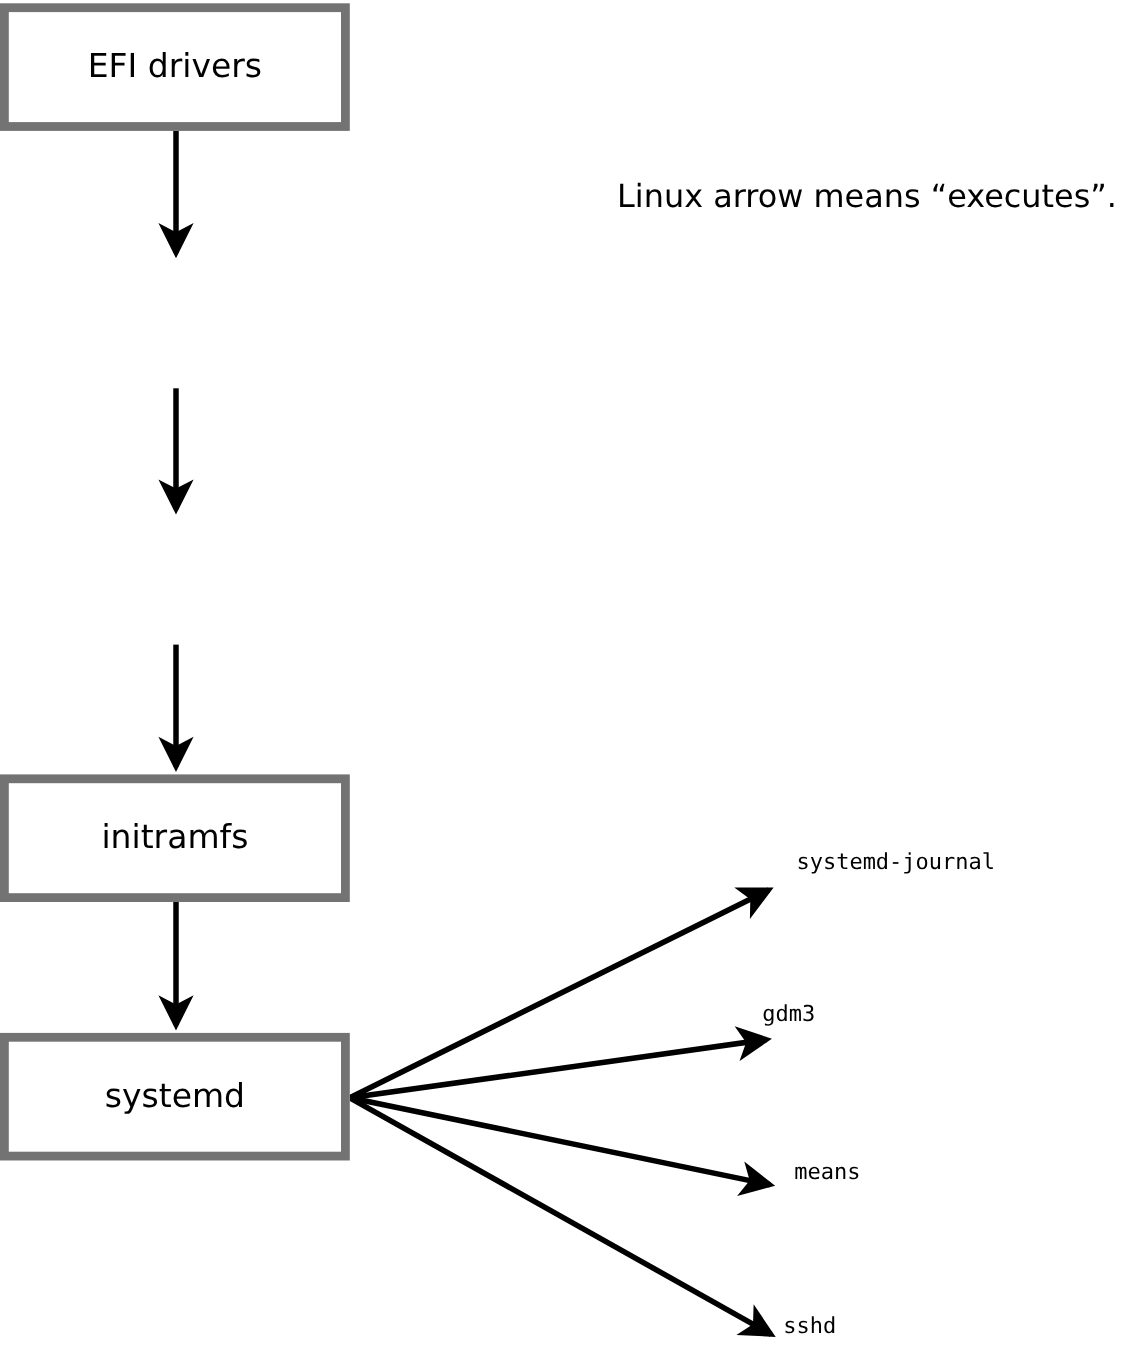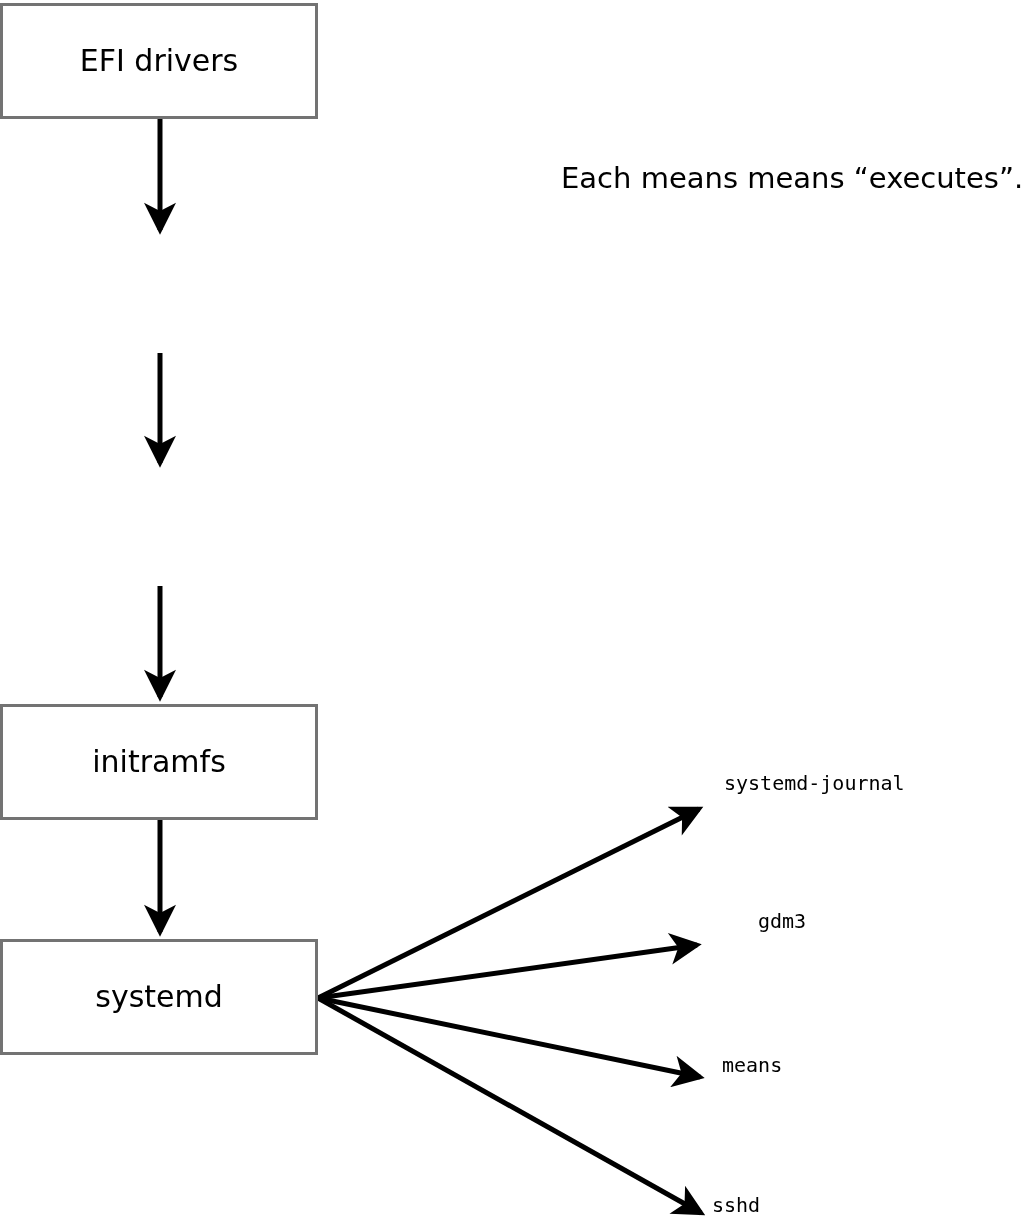--- a/index.html
+++ b/index.html
@@ -21,21 +21,21 @@
     left: 0;
     top: 0;
     pointer-events: none;
   }
   .node {
     position: absolute;
     left: 0;
     width: 318px;
     height: 116px;
     box-sizing: border-box;
-    border: 3px solid #737373;
+    border: 8px solid #737373;
     background: #ffffff;
     display: flex;
     align-items: center;
     justify-content: center;
     font-size: 30px;
     line-height: 1;
     white-space: nowrap;
   }
   #node-efi        { top: 3px; }
   #node-bootloader { top: 237px; }
@@ -43,21 +43,21 @@
   #node-initramfs  { top: 704px; justify-content: center; }
   #node-systemd    { top: 939px; }
   .proc-label {
     position: absolute;
     font-family: "DejaVu Sans Mono", "Liberation Mono", monospace;
     font-size: 20px;
     line-height: 1.15;
     white-space: nowrap;
   }
   #proc-journal { left: 724px; top: 772px; }
-  #proc-gdm3    { left: 758px; top: 910px; }
+  #proc-gdm3    { left: 693px; top: 910px; }
   #proc-getty   { left: 722px; top: 1054px; }
   #proc-sshd    { left: 712px; top: 1194px; }
   #caption {
     position: absolute;
     left: 561px;
     top: 163px;
     font-size: 29px;
     line-height: 1.1;
     white-space: nowrap;
   }
@@ -93,15 +93,15 @@
   </div>
   <div class="node" id="node-systemd">
     <span>systemd</span>
   </div>
 
   <div class="proc-label" id="proc-journal">systemd-journal</div>
   <div class="proc-label" id="proc-gdm3">gdm3</div>
   <div class="proc-label" id="proc-getty">means</div>
   <div class="proc-label" id="proc-sshd">sshd</div>
 
-  <div id="caption">Each means means “executes”.</div>
+  <div id="caption">Linux arrow means “executes”.</div>
 
 </div>
 
 </body></html>

